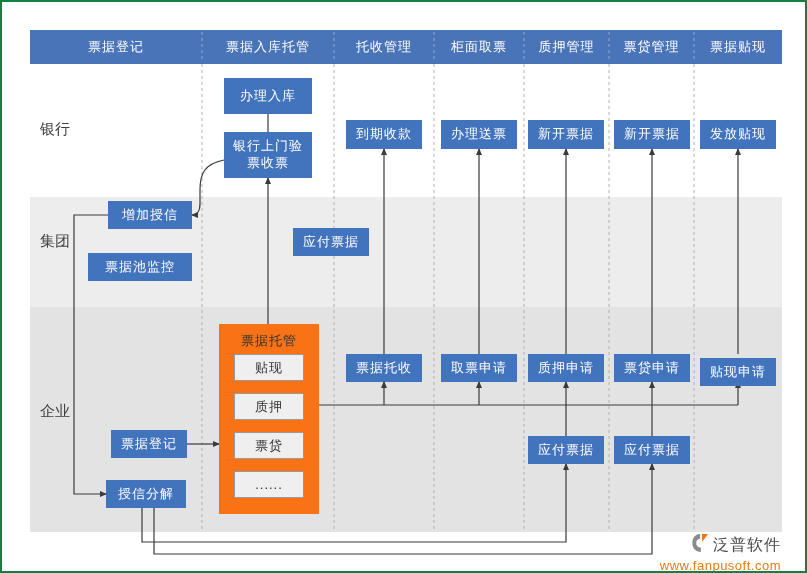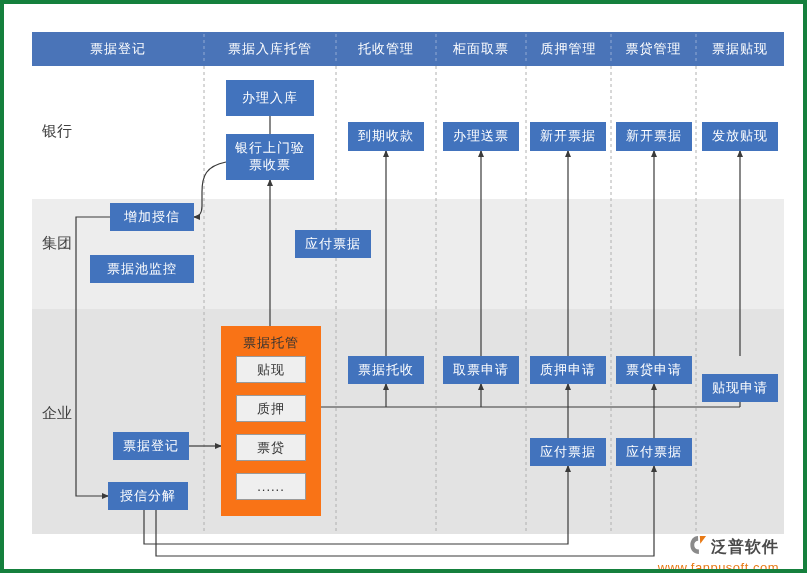--- a/index.html
+++ b/index.html
@@ -1,19 +1,19 @@
 <!DOCTYPE html>
 <html><head>
 <meta charset="utf-8">
 <style>
   html,body { margin:0; padding:0; background:#ffffff; }
   .page {
     position:relative; width:807px; height:573px; background:#ffffff;
     font-family:"Liberation Sans", sans-serif; overflow:hidden;
-    border:4px solid #15803d; box-sizing:border-box;
+    border:2px solid #15803d; box-sizing:border-box;
   }
   .band { position:absolute; left:28px; width:752px; }
   .band-bank       { top:62px;  height:133px; background:#ffffff; }
   .band-group      { top:195px; height:110px; background:#ededed; }
   .band-enterprise { top:305px; height:225px; background:#e3e3e3; }
 
   .header { position:absolute; left:28px; top:28px; width:752px; height:34px;
             background:#4a74b8; display:flex; }
   .header-cell { display:flex; align-items:center; justify-content:center;
                  color:#ffffff; font-size:13px; letter-spacing:1px; }
@@ -30,21 +30,21 @@
                  letter-spacing:1px; }
   .panel-item { position:absolute; left:15px; width:70px; height:27px;
                 background:#efefef; border:1px solid #9a9a9a; color:#333333;
                 font-size:13px; display:flex; align-items:center; justify-content:center;
                 box-sizing:border-box; letter-spacing:1px; }
 
   .connectors { position:absolute; left:0; top:0; pointer-events:none; }
 
   .watermark { position:absolute; right:24px; top:531px; text-align:right; }
   .wm-row { display:flex; align-items:center; justify-content:flex-end; gap:4px; }
-  .wm-brand { font-size:16px; font-weight:bold; color:#4a4a4a; letter-spacing:1px; }
+  .wm-brand { font-size:16px; font-weight:normal; color:#4a4a4a; letter-spacing:1px; }
   .wm-url { font-size:13px; color:#e87a16; letter-spacing:0.5px; margin-top:1px; }
 </style>
 </head>
 <body>
 
 <div class="page">
 
   <div class="band band-bank"></div>
   <div class="band band-group"></div>
   <div class="band band-enterprise"></div>
@@ -125,21 +125,21 @@
   <div class="node" style="left:698px;top:118px;width:76px;height:29px">发放贴现</div>
 
   <div class="node" style="left:106px;top:199px;width:84px;height:28px">增加授信</div>
   <div class="node" style="left:86px;top:251px;width:104px;height:28px">票据池监控</div>
   <div class="node" style="left:291px;top:226px;width:76px;height:28px">应付票据</div>
 
   <div class="node" style="left:344px;top:352px;width:76px;height:28px">票据托收</div>
   <div class="node" style="left:439px;top:352px;width:76px;height:28px">取票申请</div>
   <div class="node" style="left:526px;top:352px;width:76px;height:28px">质押申请</div>
   <div class="node" style="left:612px;top:352px;width:76px;height:28px">票贷申请</div>
-  <div class="node" style="left:698px;top:370px;width:76px;height:28px">贴现申请</div>
+  <div class="node" style="left:698px;top:356px;width:76px;height:28px">贴现申请</div>
   <div class="node" style="left:526px;top:434px;width:76px;height:28px">应付票据</div>
   <div class="node" style="left:612px;top:434px;width:76px;height:28px">应付票据</div>
   <div class="node" style="left:109px;top:428px;width:76px;height:28px">票据登记</div>
   <div class="node" style="left:104px;top:478px;width:80px;height:28px">授信分解</div>
 
   <div class="panel">
     <div class="panel-title">票据托管</div>
     <div class="panel-item" style="top:30px">贴现</div>
     <div class="panel-item" style="top:69px">质押</div>
     <div class="panel-item" style="top:108px">票贷</div>

